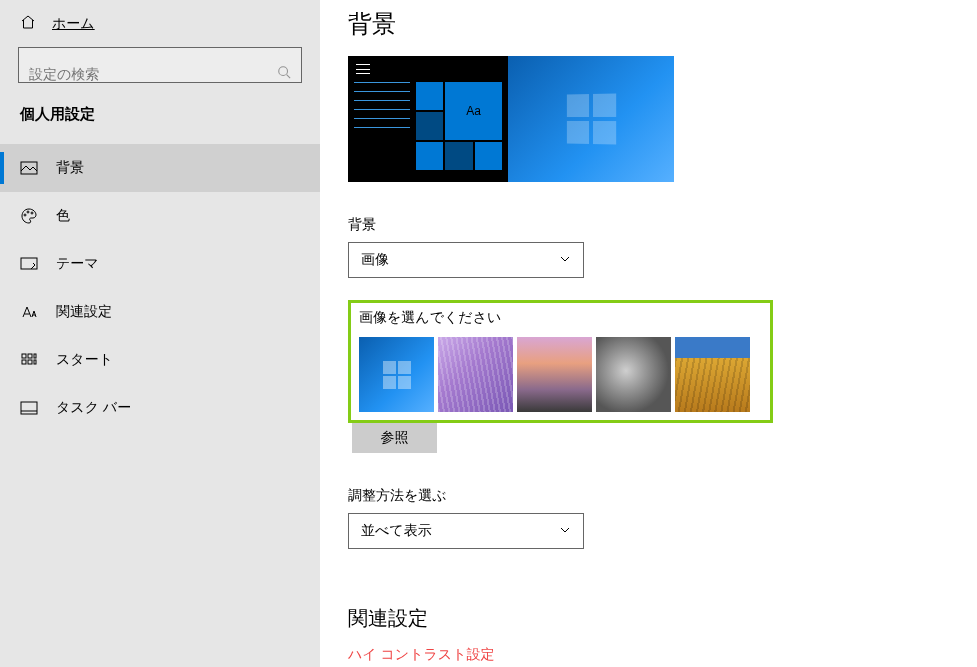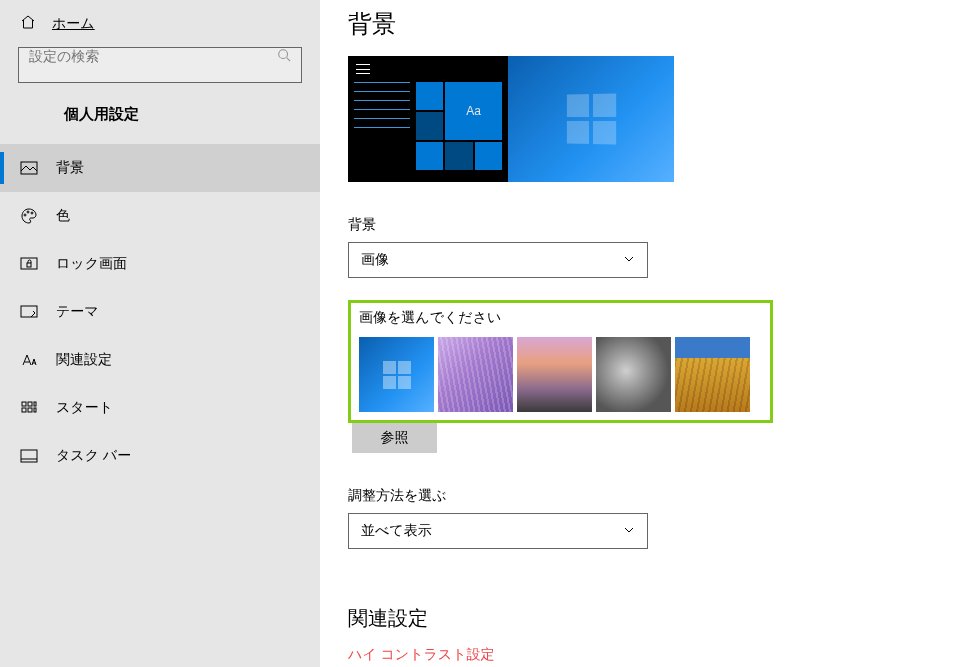--- a/index.html
+++ b/index.html
@@ -1,45 +1,45 @@
 <!DOCTYPE html>
 <html><head>
   <meta charset="utf-8">
   <style>
     * { margin: 0; padding: 0; box-sizing: border-box; font-family: 'Yu Gothic UI', 'Meiryo', sans-serif; }
     body { background: #fff; display: flex; height: 667px; width: 977px; overflow: hidden; font-size: 14px; color: #000; }
     .sidebar { width: 320px; background: #e6e6e6; padding: 0; position: relative; }
     .home-row { display: flex; align-items: center; padding: 14px 20px 14px 20px; gap: 16px; cursor: pointer; text-decoration: underline; }
     .home-row svg { width: 16px; height: 16px; }
-    .search-box { margin: 0 18px 22px 18px; border: 1px solid #666; background: #ededed; height: 36px; display: flex; align-items: flex-start; padding: 0 10px; }
+    .search-box { margin: 0 18px 22px 18px; border: 1px solid #666; background: #ededed; height: 36px; display: flex; align-items: flex-end; padding: 0 10px; }
     .search-box input { border: none; background: transparent; flex: 1; outline: none; font-size: 14px; }
     .search-box svg { width: 14px; height: 14px; opacity: .6; }
-    .category-header { padding: 0 20px 20px 20px; font-weight: 600; font-size: 15px; margin-left: 44px; }
+    .category-header { padding: 0 20px 20px 20px; font-weight: 600; font-size: 15px; }
     .nav-item { display: flex; align-items: center; height: 48px; padding-left: 20px; gap: 18px; cursor: pointer; position: relative; }
     .nav-item.active { background: #d0d0d0; }
     .nav-item.active::before { content: ""; position: absolute; left: 0; top: 8px; bottom: 8px; width: 4px; background: #0078d4; }
     .nav-item .icon { width: 18px; height: 18px; display: flex; align-items: center; justify-content: center; }
     .nav-label { font-size: 14px; }
     .content { flex: 1; padding: 8px 0 0 28px; background: #fff; overflow-y: auto; }
     .page-title { font-size: 24px; font-weight: 400; margin-bottom: 16px; }
     .preview-monitor { width: 326px; height: 126px; display: flex; background: #0067c0; }
     .preview-left { width: 160px; background: #000; position: relative; padding: 26px 6px 6px 6px; display: flex; gap: 6px; }
     .preview-hamburger { position: absolute; top: 8px; left: 8px; width: 14px; height: 10px; display: flex; flex-direction: column; justify-content: space-between; }
     .preview-hamburger span { height: 1px; background: #fff; }
     .preview-menu { width: 56px; display: flex; flex-direction: column; gap: 2px; }
     .preview-menu-line { height: 1px; background: #3a96dd; margin-bottom: 6px; }
     .preview-tiles { flex: 1; display: grid; grid-template-columns: repeat(3,1fr); grid-auto-rows: 28px; gap: 2px; }
     .tile { background: #0078d4; }
     .tile.dark { background: #004a83; }
-    .tile.big { grid-column: span 2; grid-row: span 2; display: flex; align-items: center; justify-content: center; color: #e5e5e5; font-size: 12px; }
+    .tile.big { grid-column: span 2; grid-row: span 2; display: flex; align-items: center; justify-content: center; color: #000000; font-size: 12px; }
     .preview-right { flex: 1; background: linear-gradient(135deg,#0a5fb0 0%,#2292f2 60%,#56b0ff 100%); display:flex; align-items:center; justify-content:center; }
     .win-logo { width:50px; height:50px; display:grid; grid-template-columns:1fr 1fr; grid-template-rows:1fr 1fr; gap:4px; transform: perspective(200px) rotateY(-10deg); }
     .win-logo span { background: rgba(255,255,255,.25); }
     .section-label { font-size: 14px; margin-top: 34px; margin-bottom: 8px; }
-    .dropdown { width: 300px; height: 36px; border: 1px solid #666; display: flex; align-items: center; justify-content: space-between; padding: 0 12px; cursor: pointer; }
+    .dropdown { width: 236px; height: 36px; border: 1px solid #666; display: flex; align-items: center; justify-content: space-between; padding: 0 12px; cursor: pointer; }
     .dropdown svg { width: 12px; height: 12px; }
     .highlight-box { border: 3px solid #84cc16; margin-top: 22px; width: 425px; padding: 6px 8px 8px 8px; }
     .choose-label { font-size: 14px; margin-bottom: 10px; }
     .thumbs { display: flex; gap: 4px; }
     .thumb { width: 75px; height: 75px; cursor: pointer; }
     .thumb.sel { background: linear-gradient(135deg,#0a5fb0 0%,#2292f2 60%,#56b0ff 100%); display:flex;align-items:center;justify-content:center; }
     .thumb.sel .wl { width:28px;height:28px; display:grid; grid-template-columns:1fr 1fr; grid-template-rows:1fr 1fr; gap:2px; opacity:.4; }
     .thumb.sel .wl span { background:#fff; }
     .thumb.lavender { background: linear-gradient(135deg,#c9a8e8 0%,#a57acf 40%,#7a58b5 100%); position:relative; overflow:hidden; }
     .thumb.lavender::after { content:""; position:absolute; inset:0; background: repeating-linear-gradient(80deg, rgba(255,255,255,.2) 0 2px, transparent 2px 5px); }
@@ -91,30 +91,20 @@
           <circle cx="8" cy="5" r="1"></circle>
           <circle cx="12" cy="6" r="1"></circle>
         </svg>
     </span>
     <span class="nav-label">色</span>
   </div>
   <div class="nav-item">
     <span class="icon">
       <svg viewBox="0 0 18 18" fill="none" stroke="#000" stroke-width="1">
           <rect x="1" y="3" width="16" height="11"></rect>
-          <rect x="7" y="8" width="4" height="4"></rect>
-          <path d="M8 8 V6.5 A1.5 1.5 0 0 1 11 6.5 V8"></path>
-        </svg>
-    </span>
-    <span class="nav-label">ロック画面</span>
-  </div>
-  <div class="nav-item">
-    <span class="icon">
-      <svg viewBox="0 0 18 18" fill="none" stroke="#000" stroke-width="1">
-          <rect x="1" y="3" width="16" height="11"></rect>
           <path d="M11 14 L15 10 L13 8"></path>
         </svg>
     </span>
     <span class="nav-label">テーマ</span>
   </div>
   <div class="nav-item">
     <span class="icon">
       <svg viewBox="0 0 18 18" fill="none" stroke="#000" stroke-width="1">
           <path d="M3 14 L7 4 L11 14 M4.5 11 H9.5"></path>
           <path d="M12 14 L14 8 L16 14 M12.7 12 H15.3"></path>

